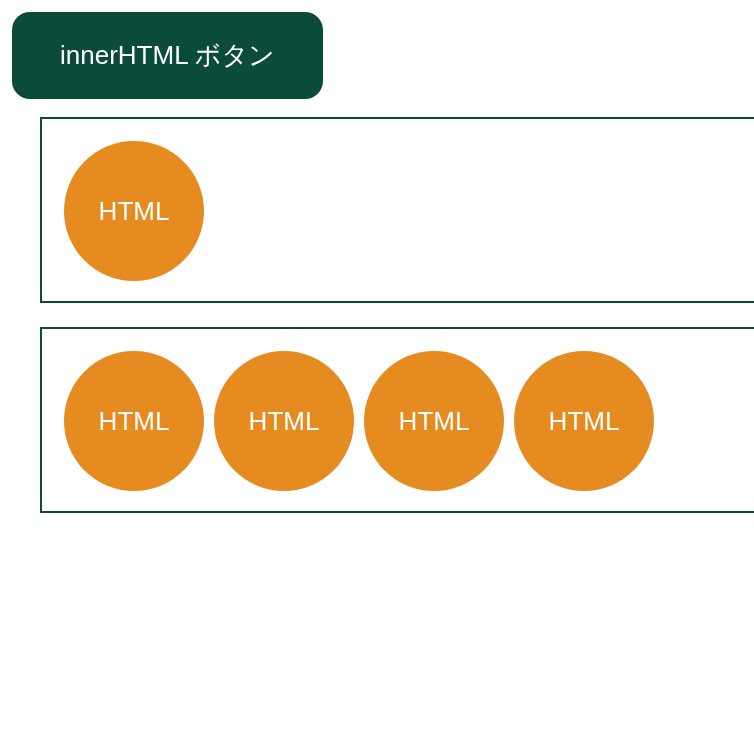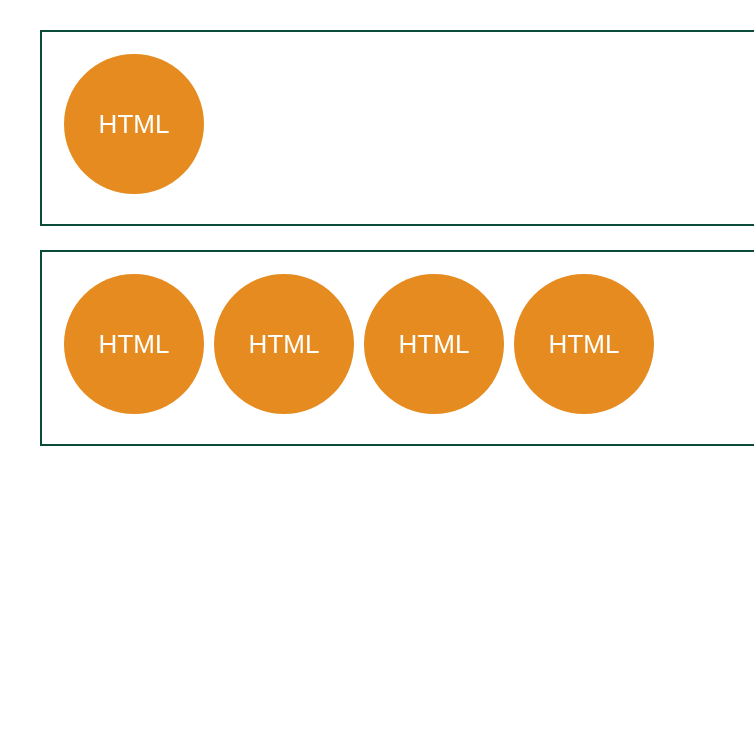--- a/index.html
+++ b/index.html
@@ -23,21 +23,21 @@
       border: none;
       border-radius: 18px;
       cursor: pointer;
       text-align: center;
     }
     .output-box {
       border: 2px solid #0b4b3a;
       border-right: none;
       margin-top: 18px;
       margin-left: 28px;
-      padding: 22px 0 30px 22px;
+      padding: 22px 0 20px 22px;
       display: flex;
       flex-wrap: wrap;
       gap: 10px;
       min-height: 180px;
       align-items: center;
     }
     .section + .section {
       margin-top: 24px;
     }
     .circle {
@@ -51,20 +51,21 @@
       display: flex;
       align-items: center;
       justify-content: center;
       flex-shrink: 0;
     }
   </style>
 </head>
 <body>
 
 <div class="section">
+  <button class="btn">innerHTML ボタン</button>
   <div class="output-box">
     <div class="circle">HTML</div>
   </div>
 </div>
 
 <div class="section">
   <div class="output-box">
     <div class="circle">HTML</div>
     <div class="circle">HTML</div>
     <div class="circle">HTML</div>

